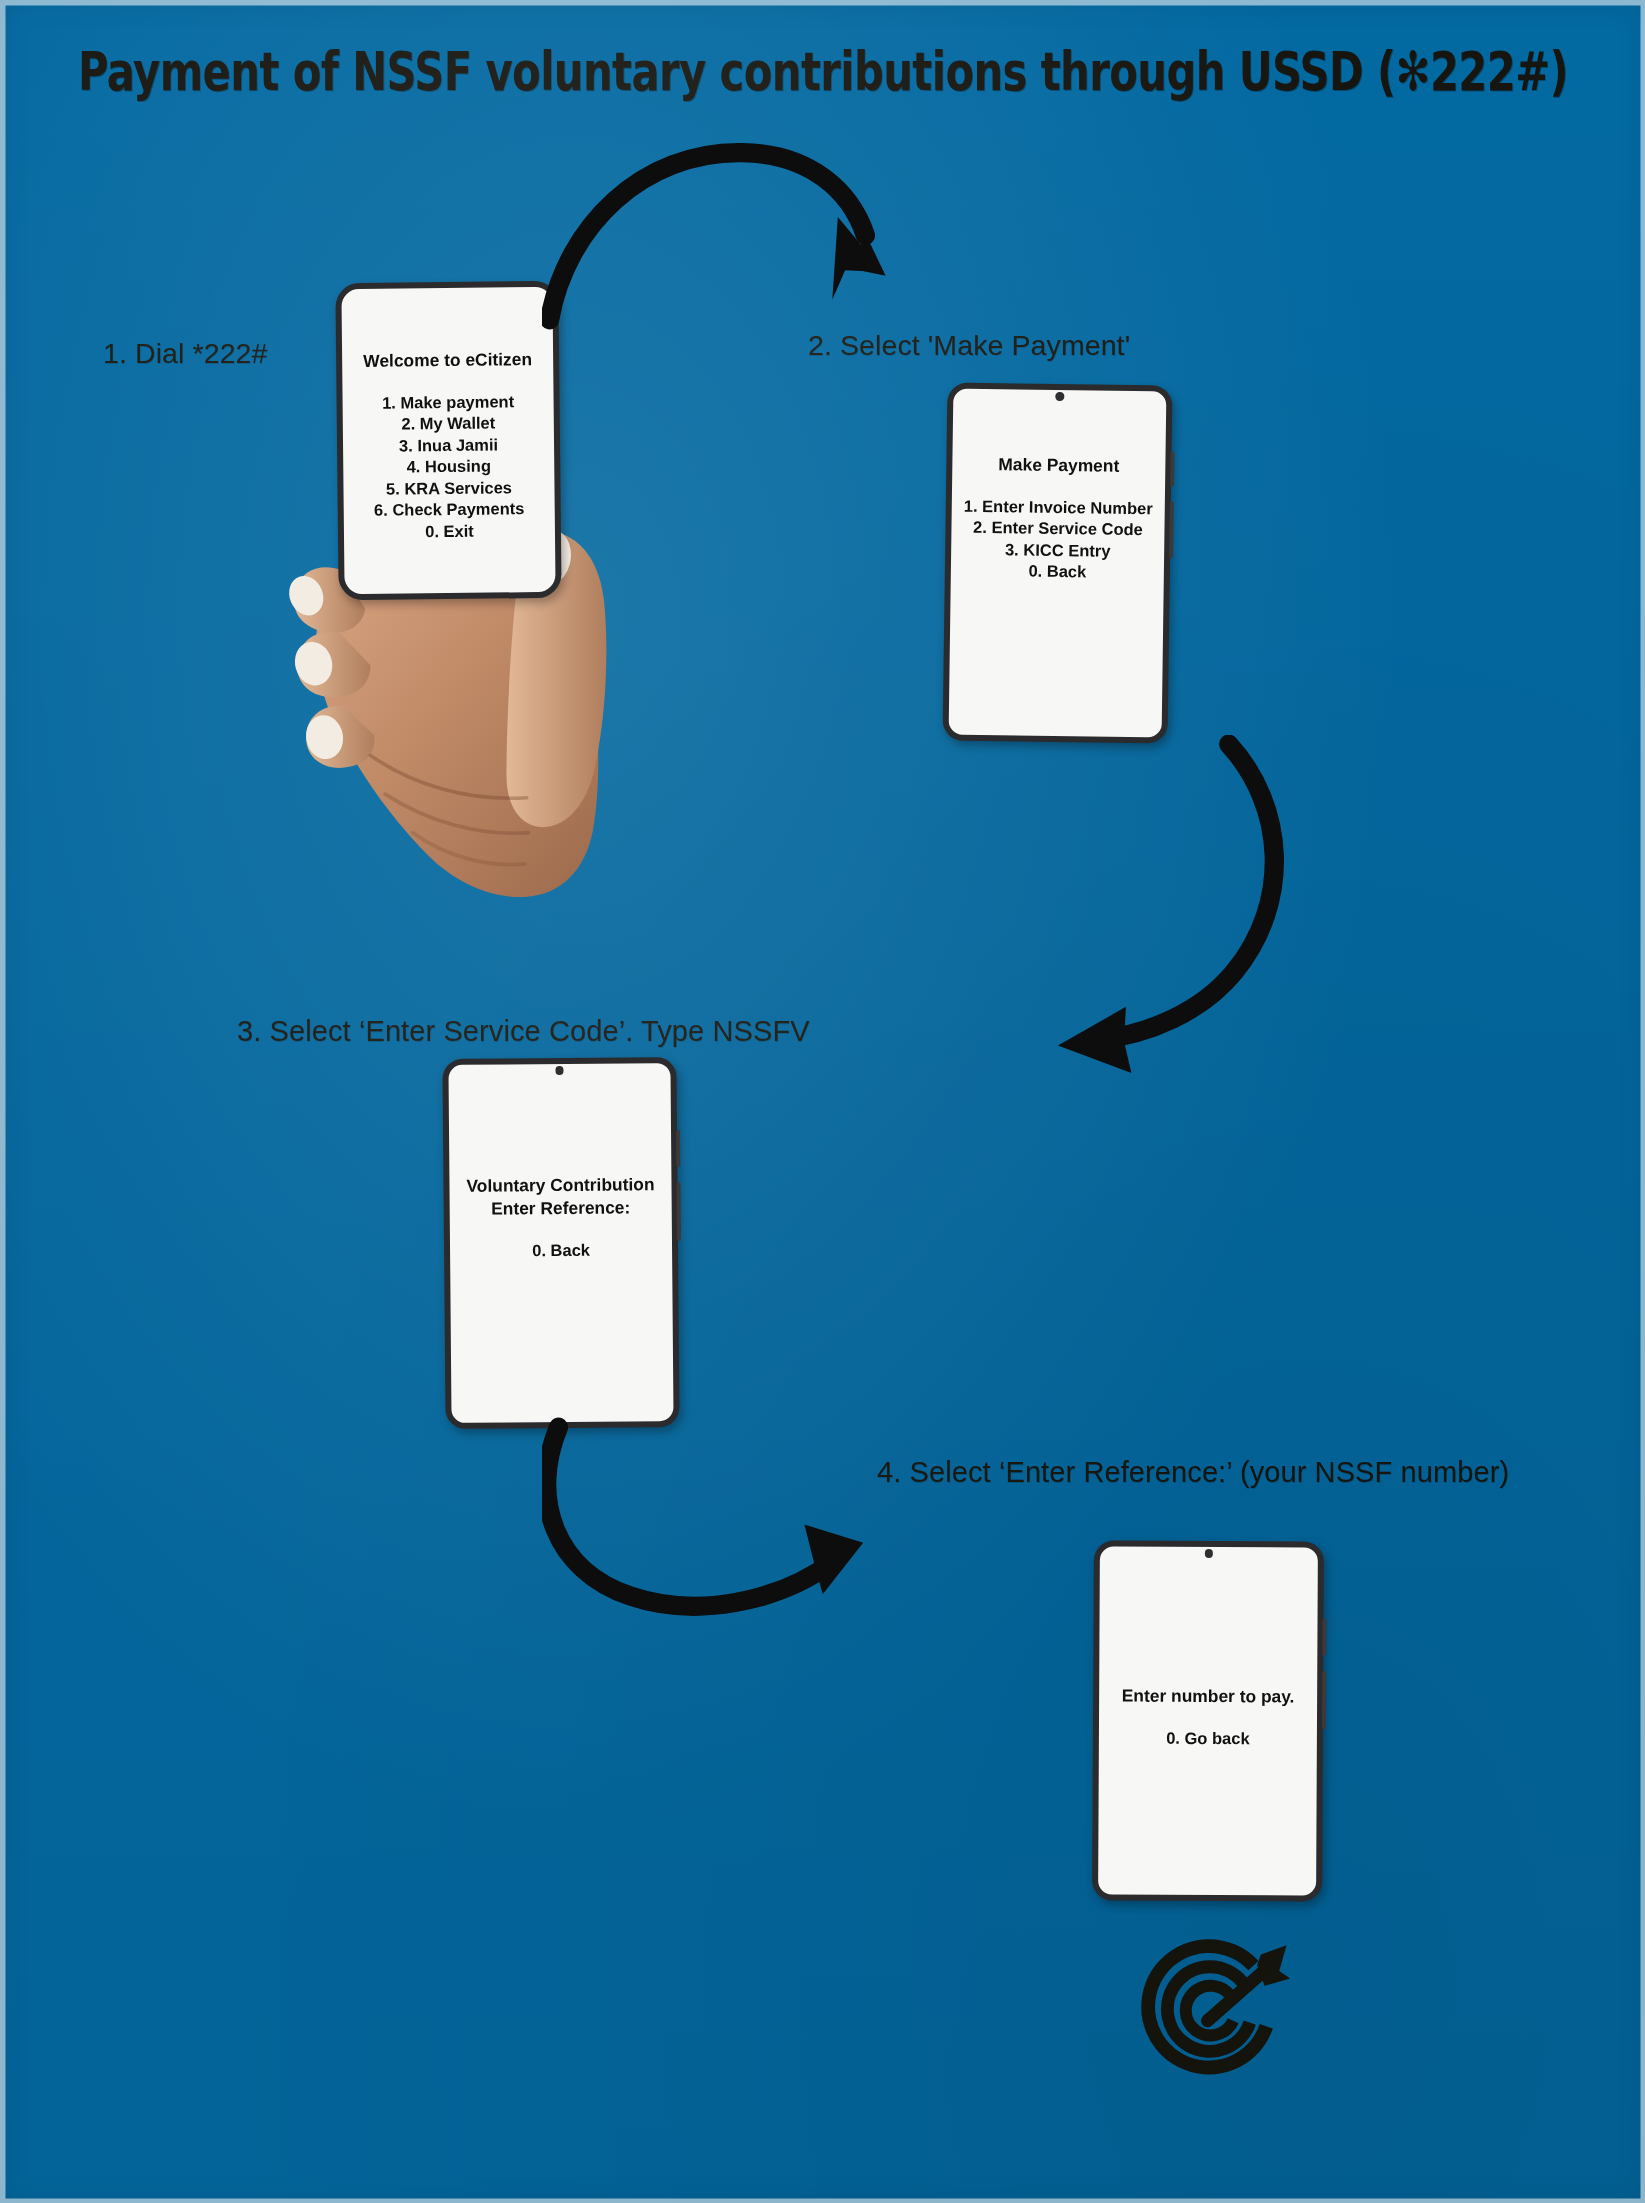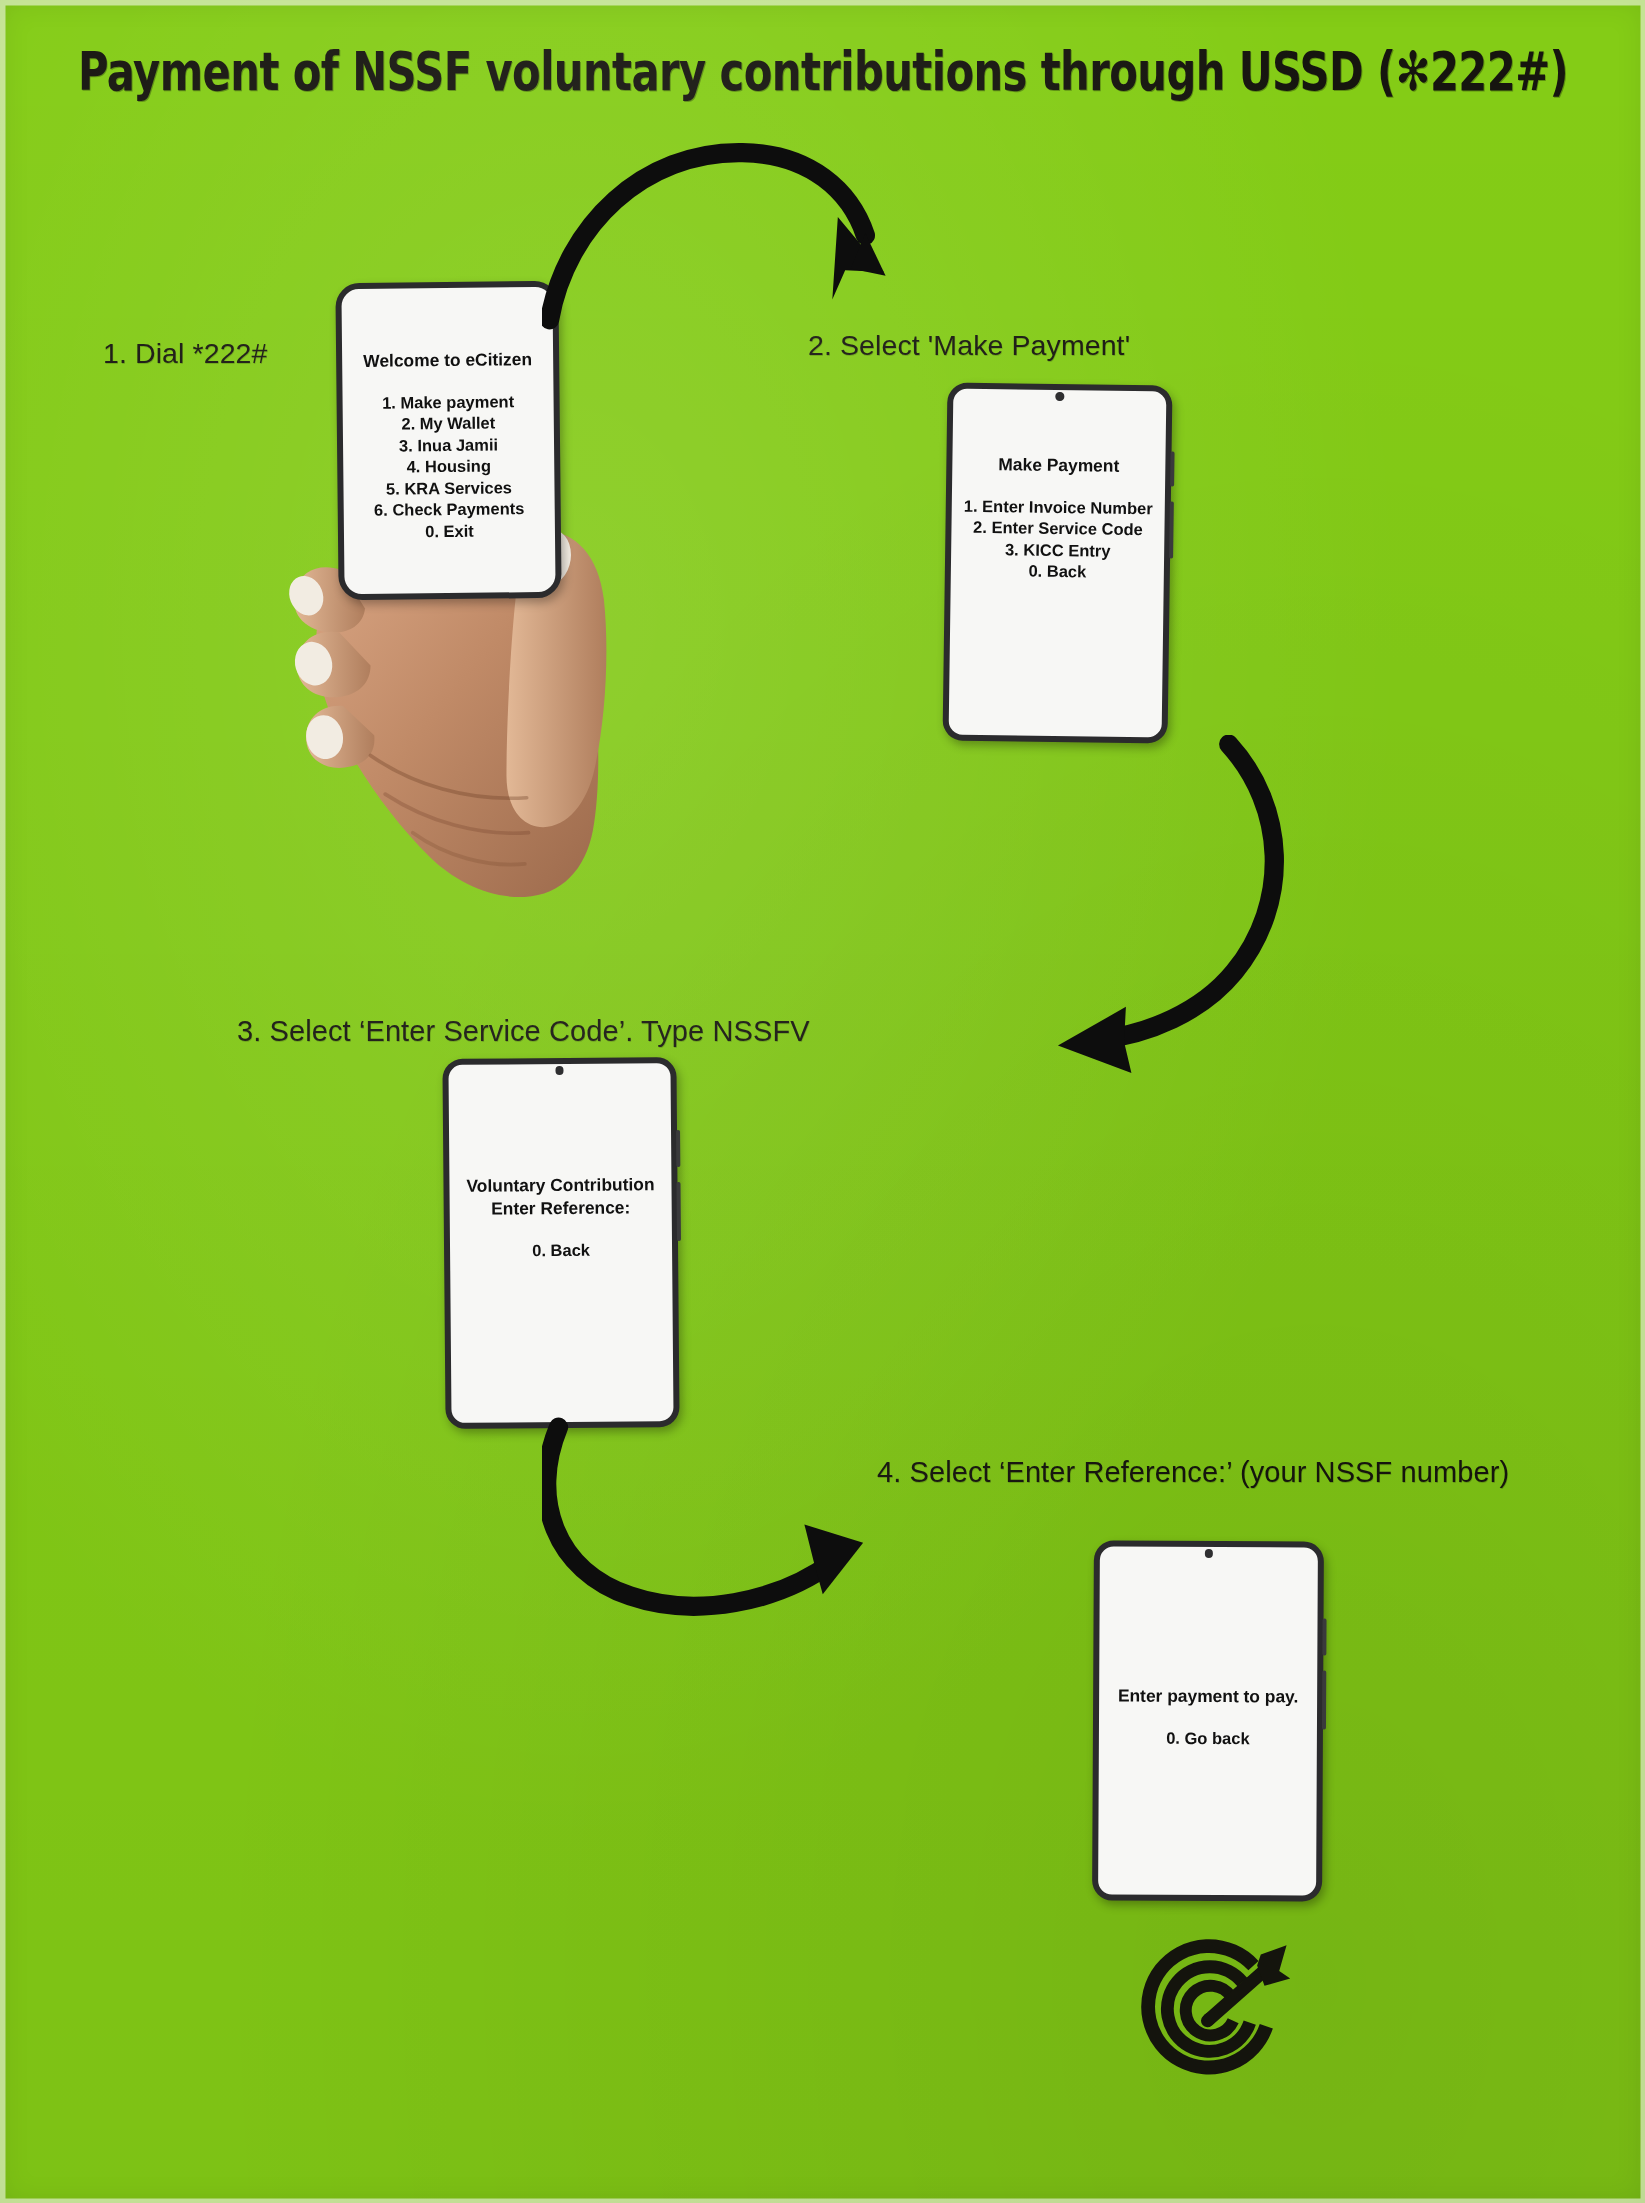--- a/index.html
+++ b/index.html
@@ -8,21 +8,21 @@
     width: 1646px;
     height: 2204px;
     background: #ffffff;
     font-family: "Liberation Sans", sans-serif;
   }
 
   #poster {
     position: relative;
     width: 1646px;
     height: 2204px;
-    background: #84cc16;
+    background: #0369a1;
     overflow: hidden;
   }
 
   
   #grain {
     position: absolute;
     inset: 0;
     pointer-events: none;
     background:
       radial-gradient(ellipse at 35% 28%, rgba(255,255,255,0.10) 0%, rgba(255,255,255,0) 55%),
@@ -307,21 +307,21 @@
       </div>
     </div>
   </div>
 
   <div id="phone4" class="phone">
     <div class="notch-dot"></div>
     <div class="side-btn" style="top:77px; height:37px;"></div>
     <div class="side-btn" style="top:129px; height:59px;"></div>
     <div class="screen">
       <div class="ussd">
-        <div class="head">Enter payment to pay.</div>
+        <div class="head">Enter number to pay.</div>
         <div class="gap-md"></div>
         <div class="menu">0. Go  back</div>
       </div>
     </div>
   </div>
 
   <div id="cap1" class="caption">1. Dial *222#</div>
   <div id="cap2" class="caption">2. Select 'Make Payment'</div>
   <div id="cap3" class="caption">3. Select ‘Enter Service Code’. Type NSSFV</div>
   <div id="cap4" class="caption">4. Select ‘Enter Reference:’ (your NSSF number)</div>

